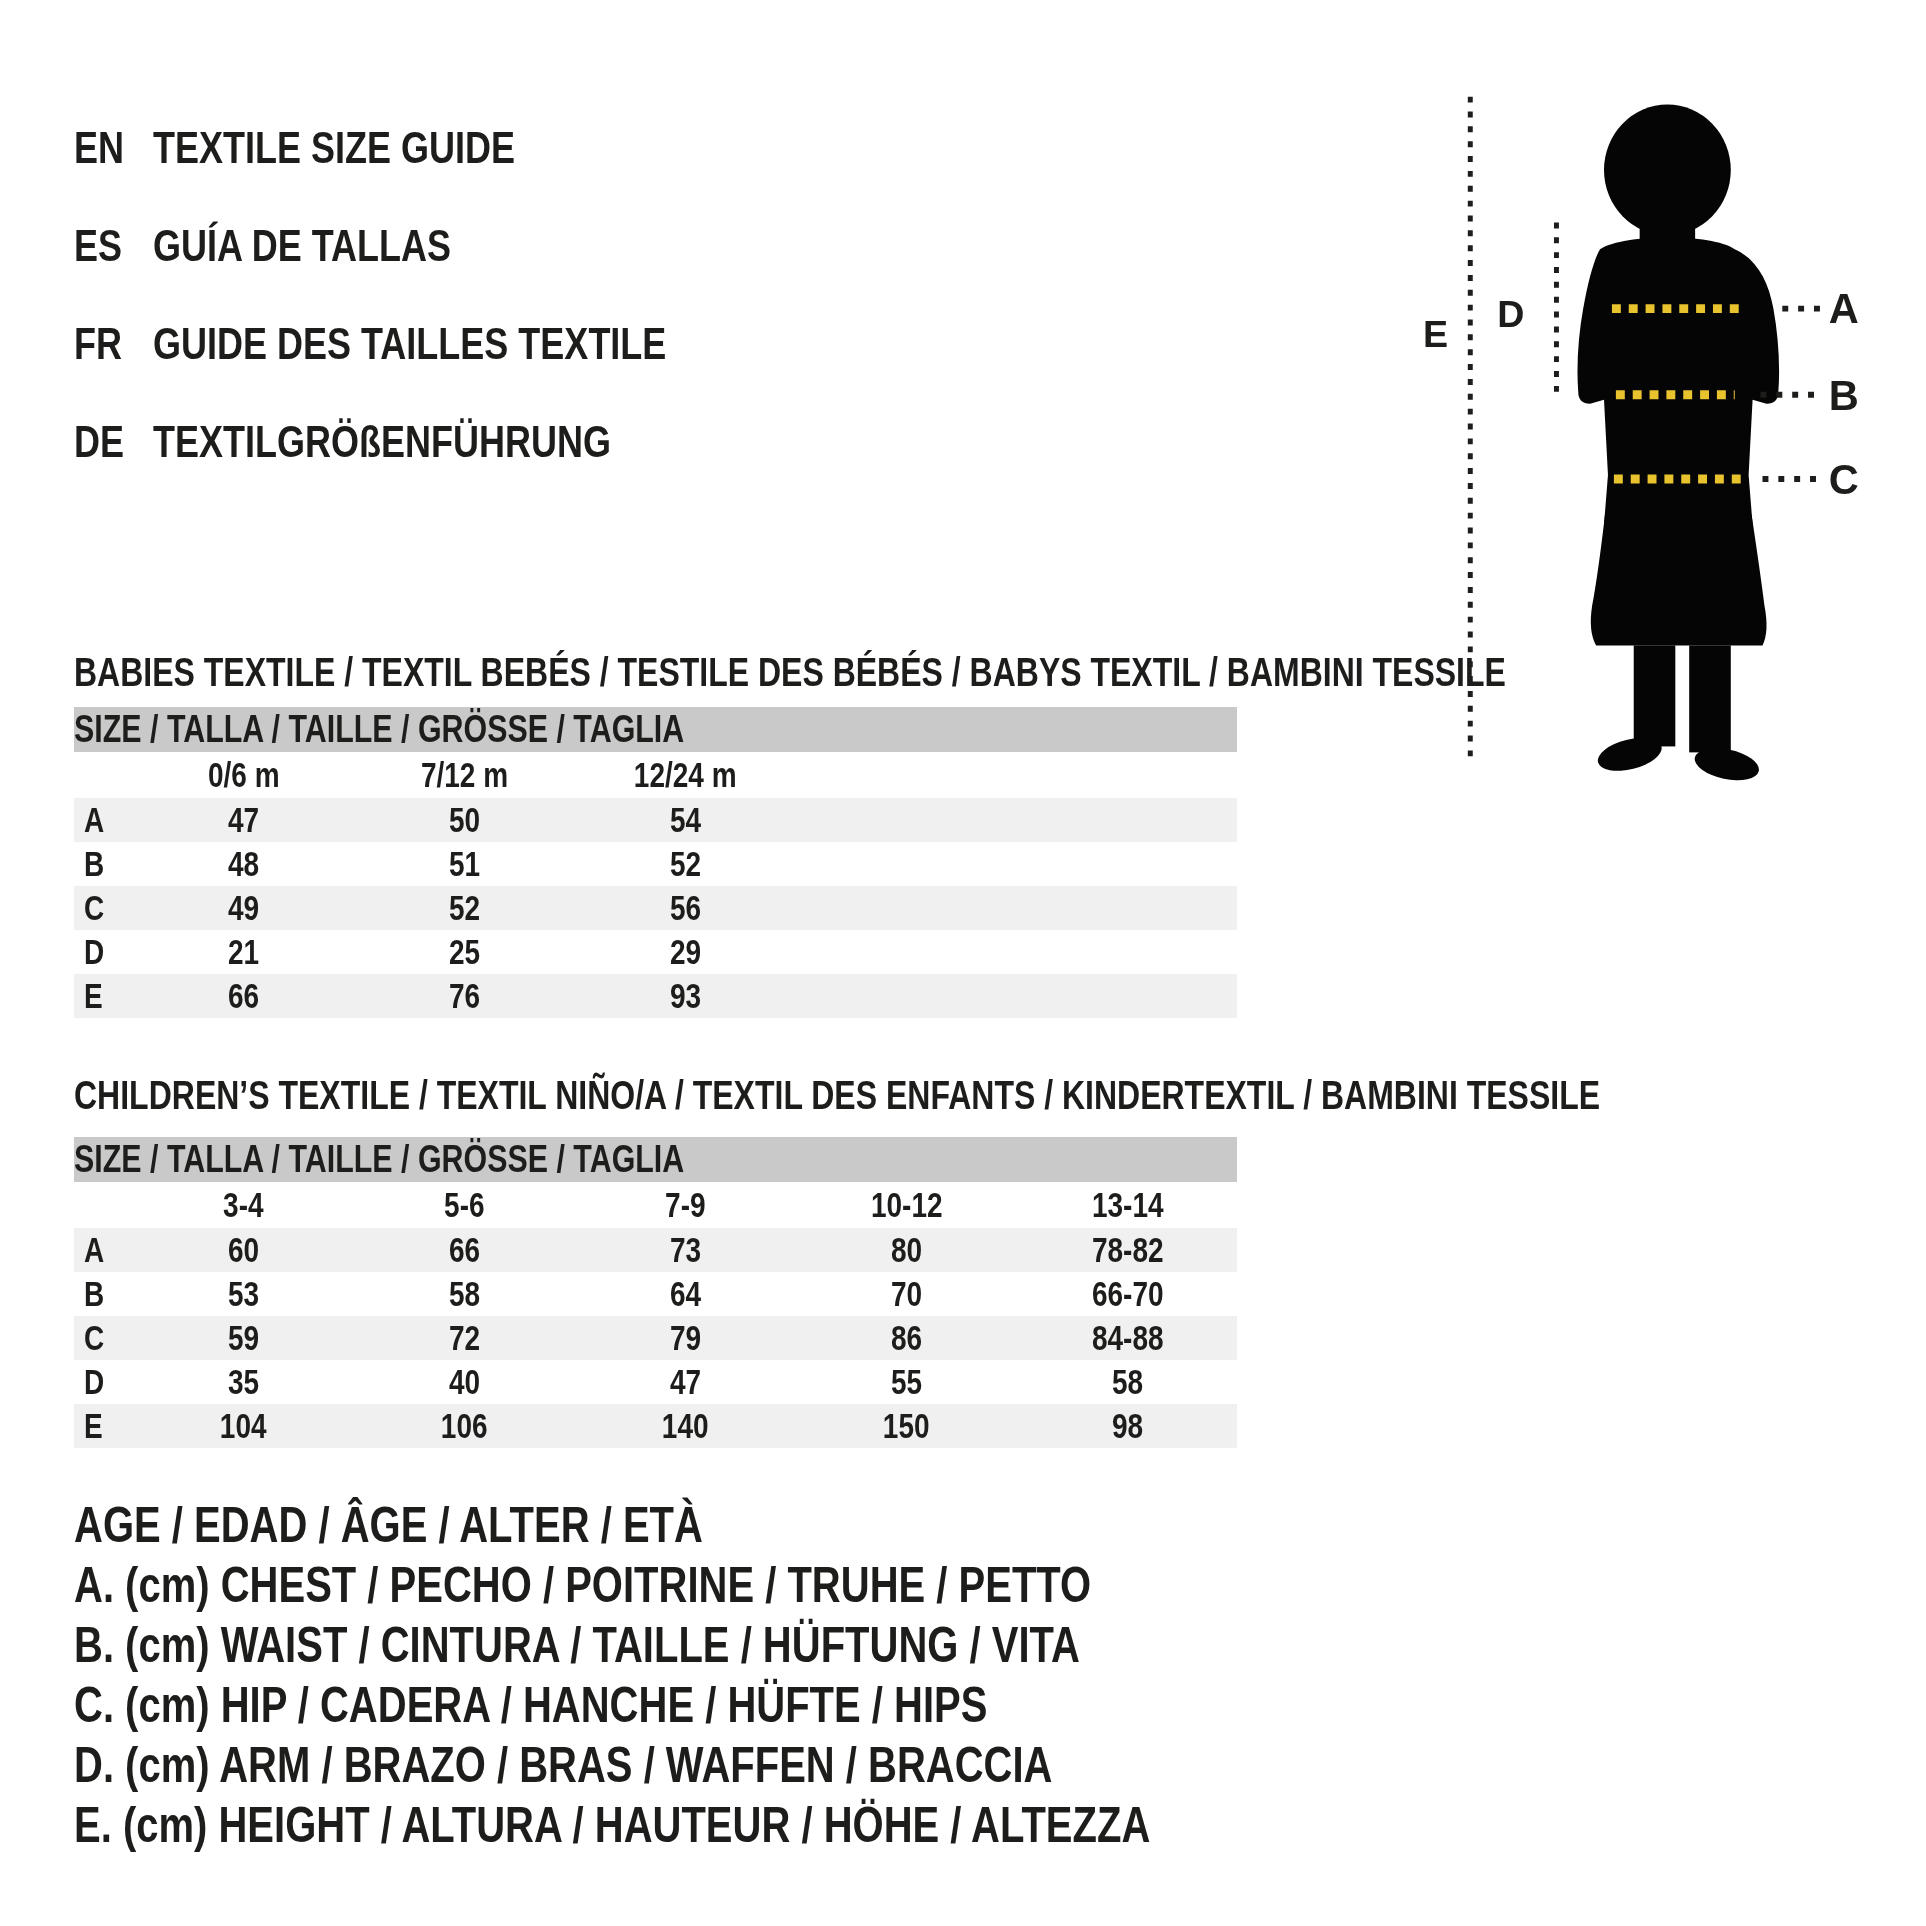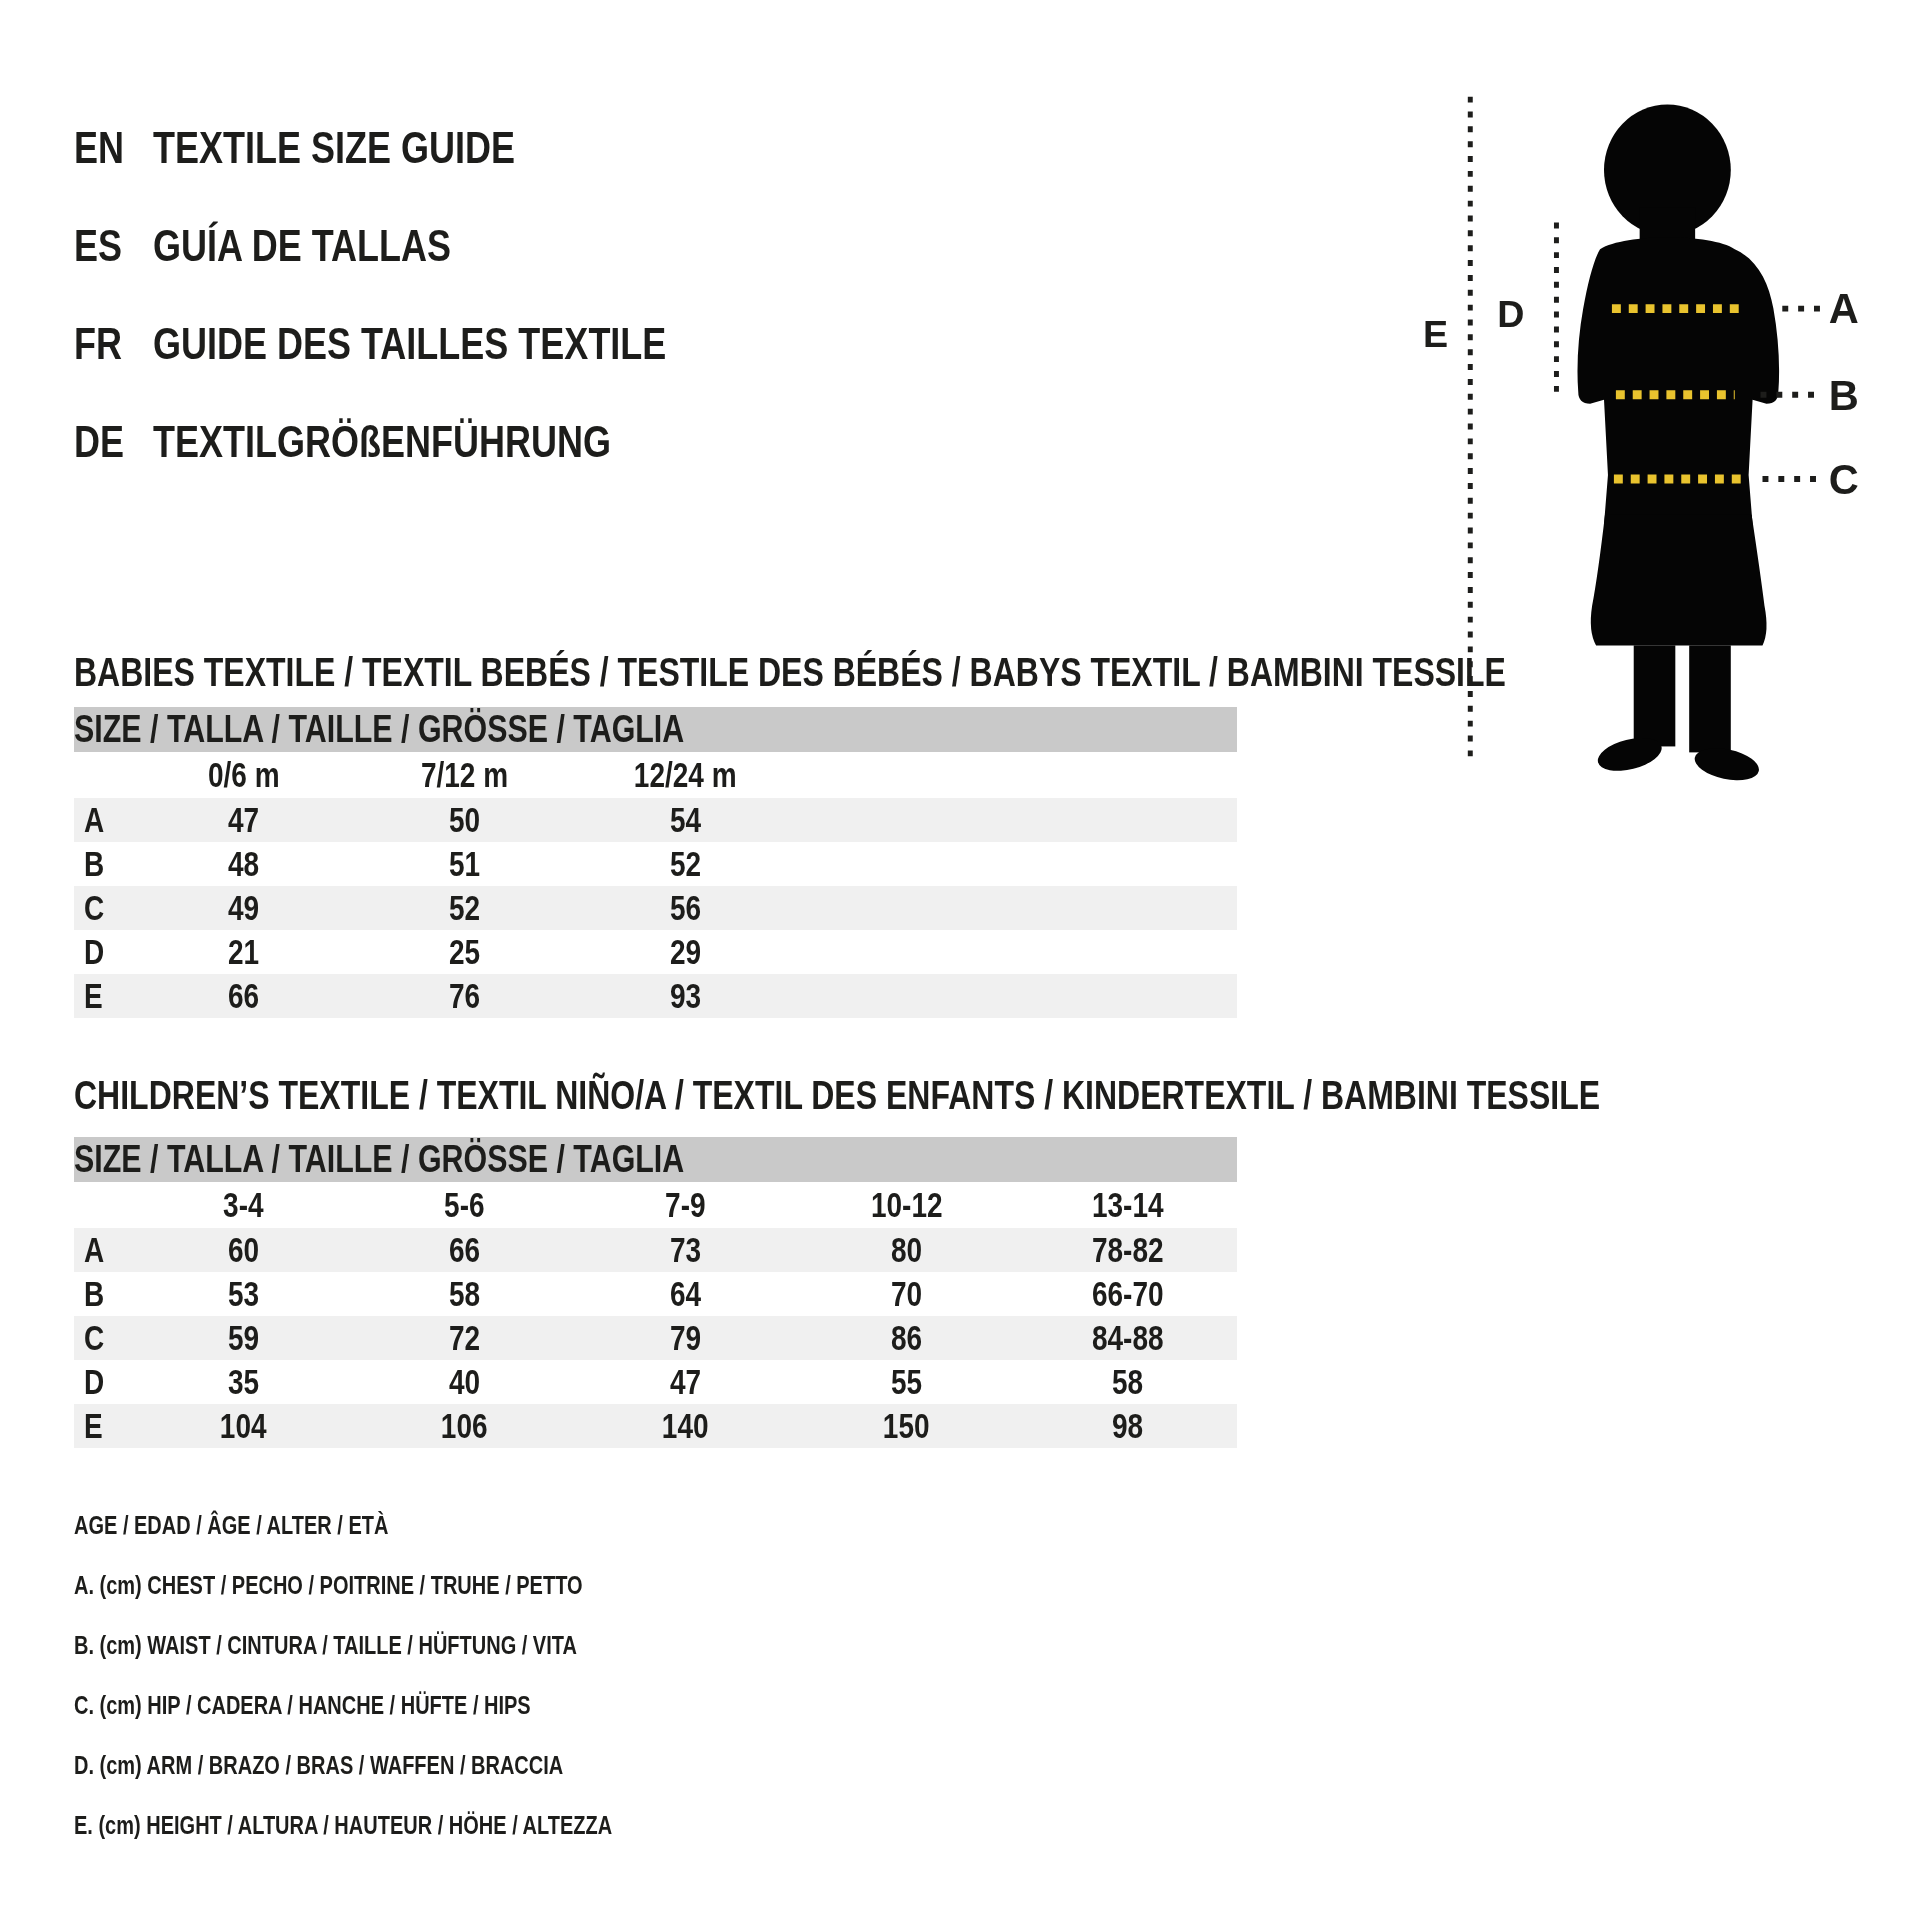--- a/index.html
+++ b/index.html
@@ -22,21 +22,21 @@
   
   .sizetable{width:1163px;}
   .band{height:45px;line-height:45px;background:#c9c9c9;font-size:38px;}
   .trow{display:grid;grid-template-columns:59px repeat(5,221px);height:44px;line-height:44px;}
   .trow.colhead{height:46px;line-height:46px;text-decoration:underline;}
   .stripe{background:#f0f0f0;}
   .cell{text-align:center;font-size:35px;}
   .lcell{text-align:left;padding-left:10px;}
 
   
-  .legend-line{font-size:25px;line-height:60px;height:60px;}
+  .legend-line{font-size:50px;line-height:60px;height:60px;}
 
   
   svg text{font-family:"Liberation Sans",sans-serif;font-weight:700;fill:#1d1d1b;}
 </style>
 </head>
 <body>
 
 <div class="abs langs">
   <div class="lang-row">
     <span class="lang-code"><span class="cx">EN</span></span>

